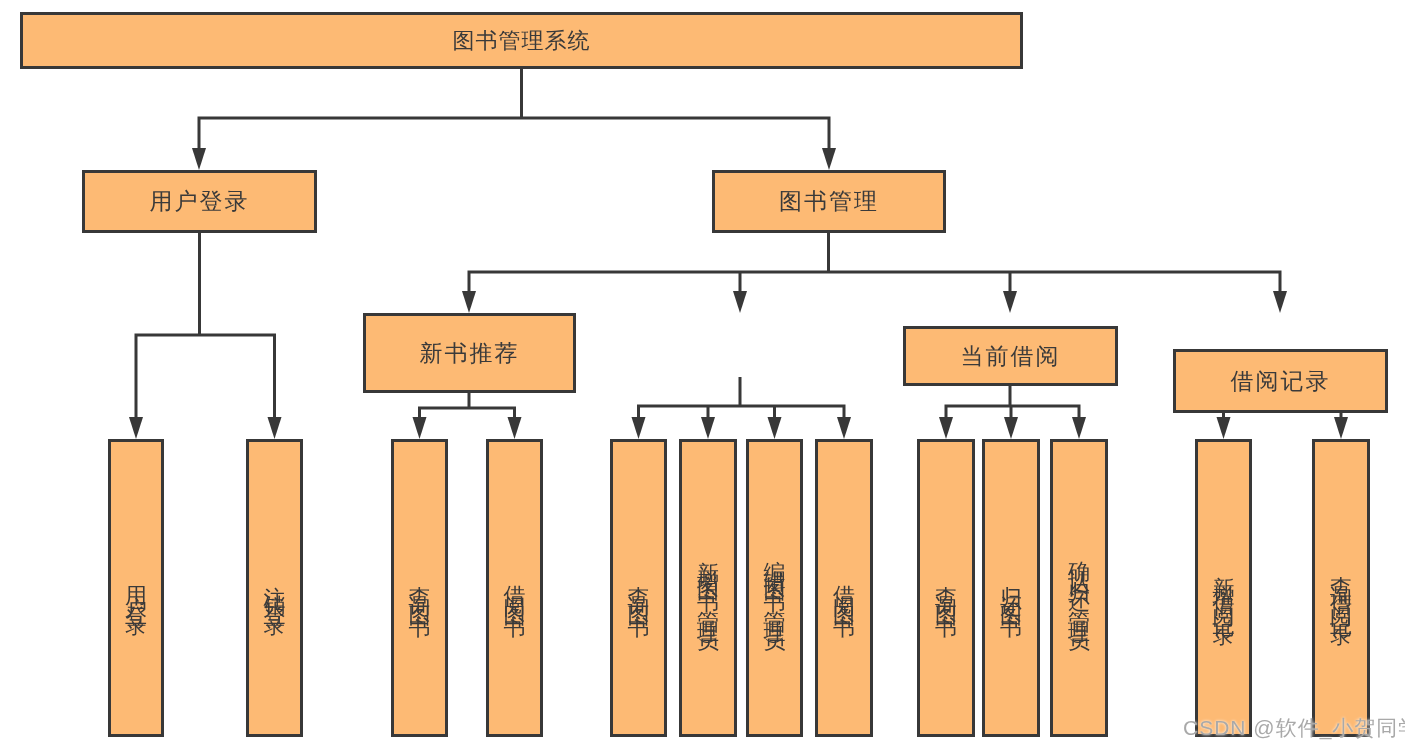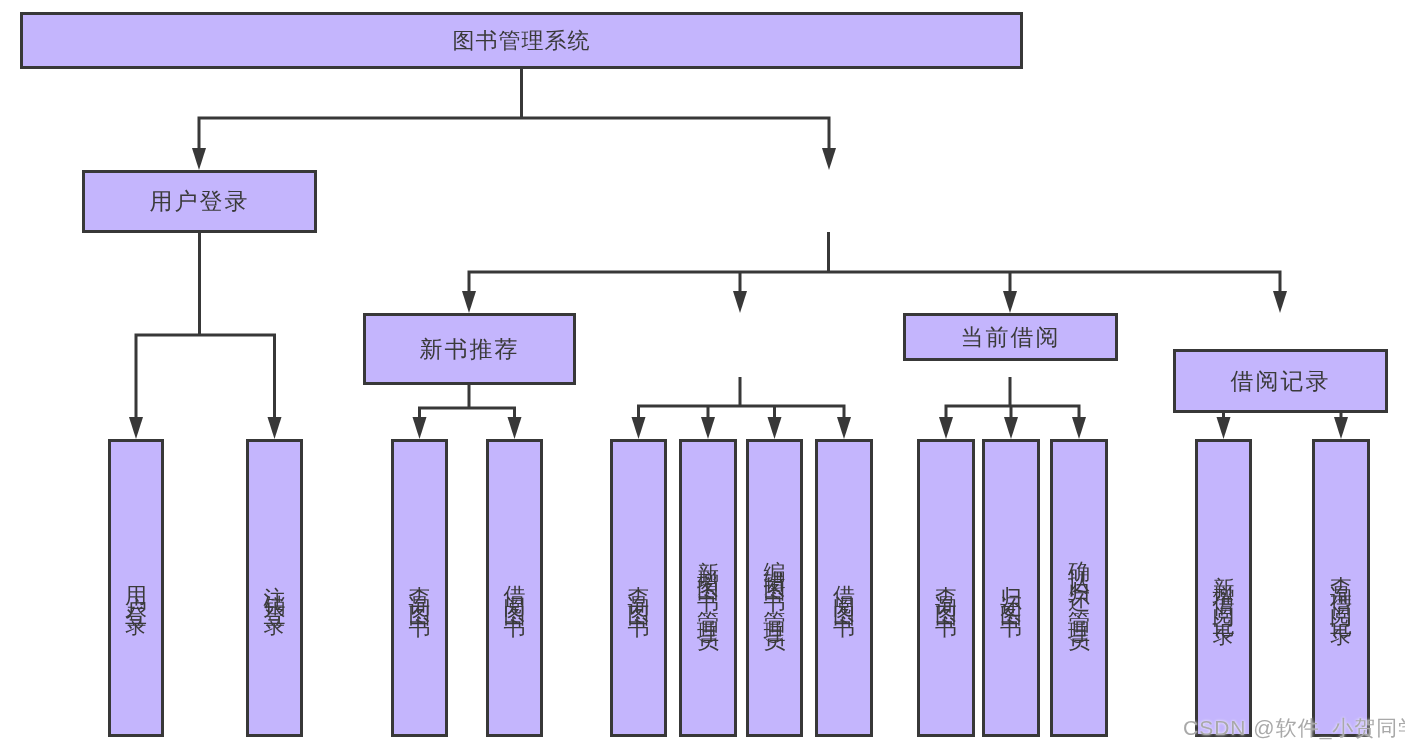--- a/index.html
+++ b/index.html
@@ -7,21 +7,21 @@
     position:relative;
     width:1405px;height:747px;
     background:#ffffff;
     font-family:"Liberation Sans",sans-serif;
     overflow:hidden;
   }
   #connectors{position:absolute;left:0;top:0;width:1405px;height:747px;}
   .node{
     position:absolute;
     box-sizing:border-box;
-    background:#c4b5fd;
+    background:#fdba74;
     border:3px solid #383838;
     color:#3a3a3a;
     display:flex;align-items:center;justify-content:center;
   }
   .h-node{font-size:23px;letter-spacing:2px;}
   .root-node{font-size:22px;letter-spacing:1px;}
   .v-node{
     font-size:22px;
     writing-mode:vertical-rl;
     text-orientation:mixed;
@@ -80,23 +80,24 @@
       <polygon points="1004,417 1018,417 1011,439"></polygon>
       <polygon points="1072,417 1086,417 1079,439"></polygon>
       <polygon points="1216.5,417 1230.5,417 1223.5,439"></polygon>
       <polygon points="1334,417 1348,417 1341,439"></polygon>
     </g>
   </svg>
 
   <div class="node root-node" style="left:20px;top:12px;width:1003px;height:57px;">图书管理系统</div>
 
   <div class="node h-node" style="left:82px;top:170px;width:235px;height:63px;">用户登录</div>
+  <div class="node h-node" style="left:712px;top:170px;width:234px;height:63px;">图书管理</div>
 
-  <div class="node h-node" style="left:363px;top:313px;width:213px;height:72px;">新书推荐</div>
-  <div class="node h-node" style="left:903px;top:313px;width:215px;height:48px;">当前借阅</div>
+  <div class="node h-node" style="left:363px;top:313px;width:213px;height:80px;">新书推荐</div>
+  <div class="node h-node" style="left:903px;top:326px;width:215px;height:60px;">当前借阅</div>
   <div class="node h-node" style="left:1173px;top:313px;width:215px;height:64px;margin-top:36px;">借阅记录</div>
 
   <div class="node v-node" style="left:108px;top:439px;width:56px;height:298px;">用户登录</div>
   <div class="node v-node" style="left:246px;top:439px;width:57px;height:298px;">注销登录</div>
 
   <div class="node v-node" style="left:391px;top:439px;width:57px;height:298px;">查询图书</div>
   <div class="node v-node" style="left:486px;top:439px;width:57px;height:298px;">借阅图书</div>
 
   <div class="node v-node" style="left:610px;top:439px;width:57px;height:298px;">查询图书</div>
   <div class="node v-node" style="left:679px;top:439px;width:58px;height:298px;">新增图书（管理员）</div>

